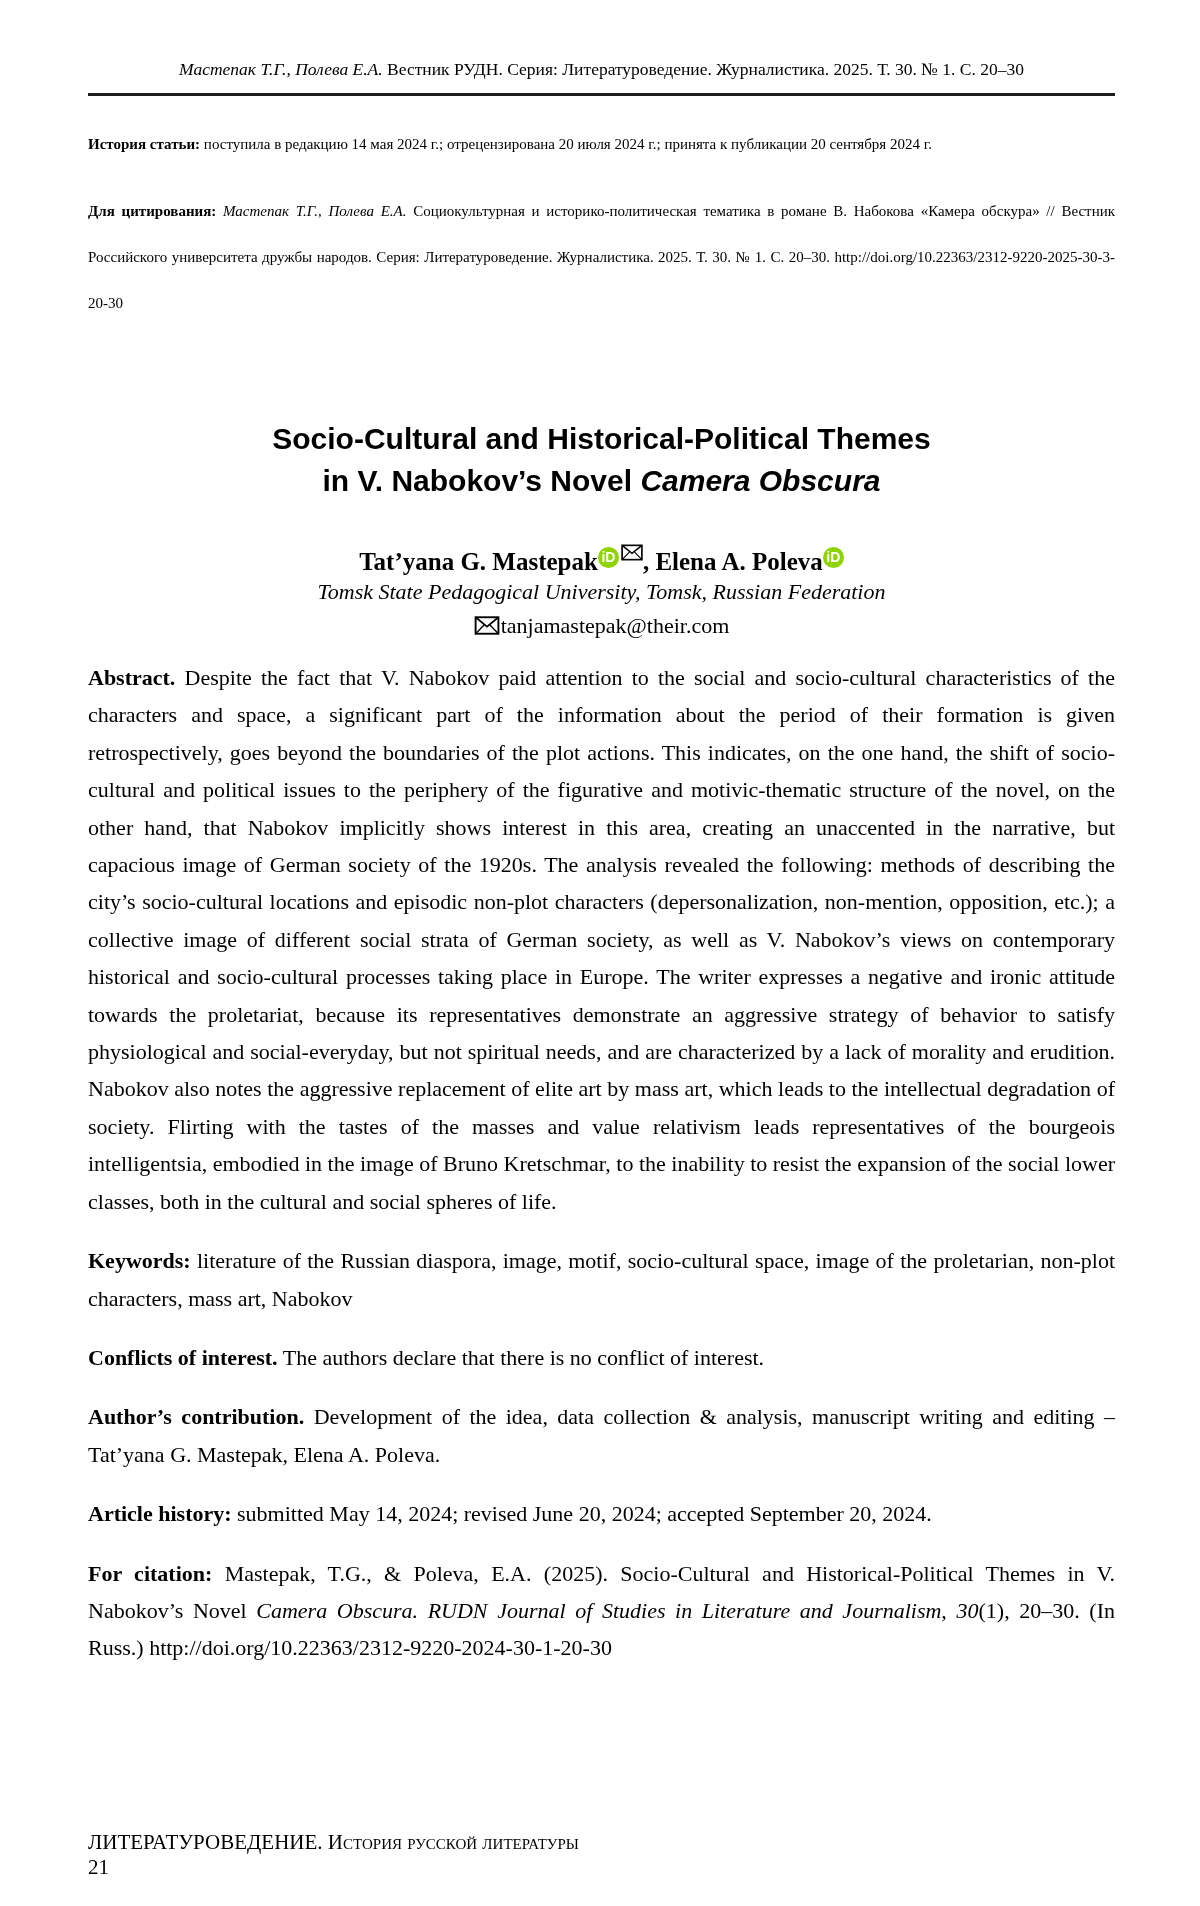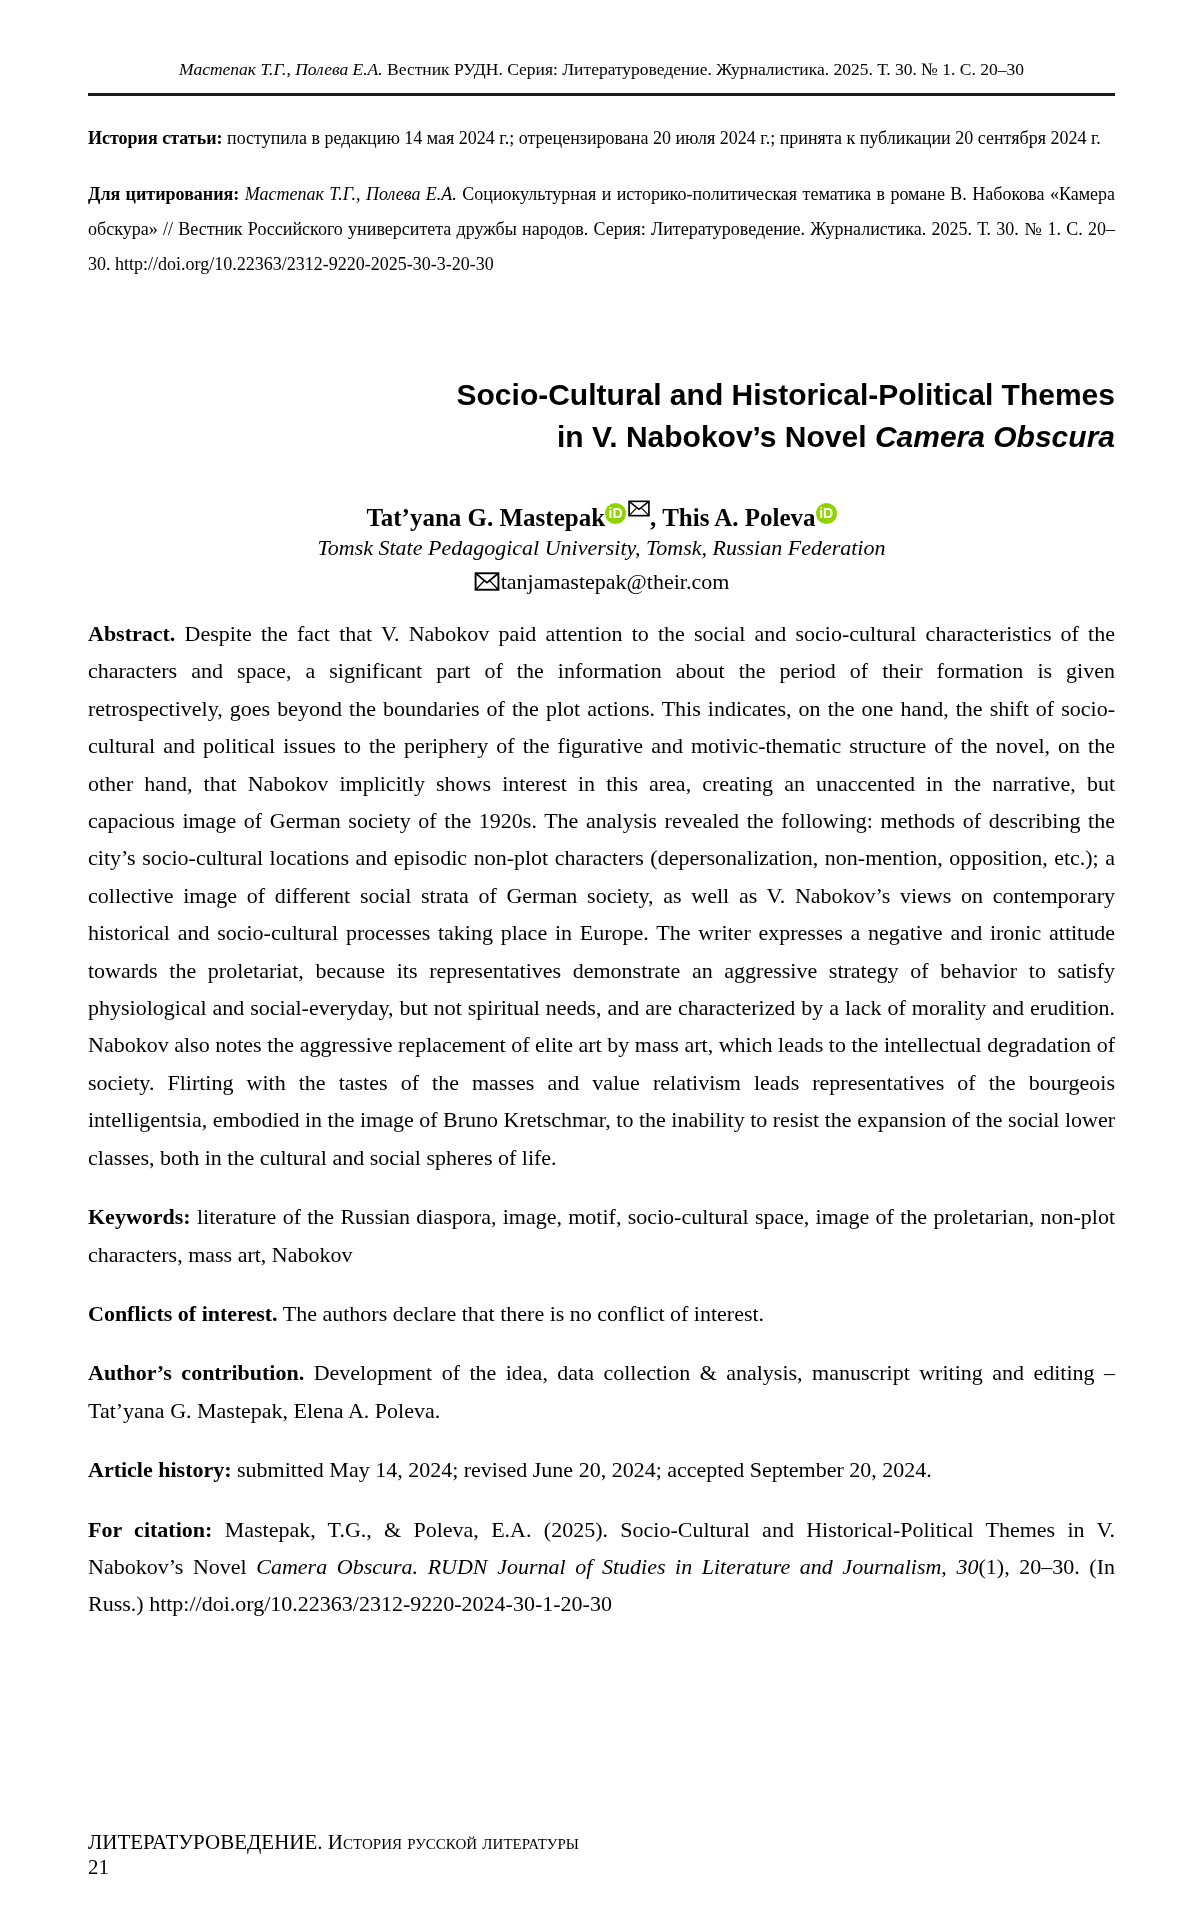--- a/index.html
+++ b/index.html
@@ -26,32 +26,32 @@
     white-space: nowrap;
   }
   .running-head .it { font-style: italic; }
   .head-rule {
     height: 3px;
     background: #1c1c1c;
     margin-top: 13px;
   }
   
   .meta-para {
-    font-size: 18px;
-    line-height: 35px;
+    font-size: 15px;
+    line-height: 46px;
     text-align: justify;
     margin-top: 25px;
   }
   .meta-para.cit { margin-top: 21px; }
   .b { font-weight: bold; }
   .i { font-style: italic; }
   
   .title {
     margin-top: 92px;
-    text-align: right;
+    text-align: center;
     font-family: "Liberation Sans", sans-serif;
     font-weight: bold;
     font-size: 30px;
     line-height: 42px;
   }
   
   .authors {
     margin-top: 42px;
     text-align: center;
     font-size: 25px;
@@ -141,21 +141,21 @@
   <h1 class="title">
     <span>Socio-Cultural and Historical-Political Themes</span><br>
     <span>in V. Nabokov’s Novel </span><span class="i">Camera Obscura</span>
   </h1>
 
   <div class="authors">
     <span>Tat’yana G. Mastepak</span><span class="orcid-badge" style="background:#8FD400;">iD</span><span class="envelope"><svg width="22" height="17" viewBox="0 0 24 18">
           <rect x="1.2" y="1.2" width="21.6" height="15.6" fill="none" stroke="#000" stroke-width="1.8"></rect>
           <path d="M1.2 1.2 L12 10 L22.8 1.2" fill="none" stroke="#000" stroke-width="1.6"></path>
           <path d="M1.2 16.8 L9.2 8.5 M22.8 16.8 L14.8 8.5" fill="none" stroke="#000" stroke-width="1.2"></path>
-        </svg></span><span>, </span><span>This A. Poleva</span><span class="orcid-badge" style="background:#8FD400;">iD</span>
+        </svg></span><span>, </span><span>Elena A. Poleva</span><span class="orcid-badge" style="background:#8FD400;">iD</span>
   </div>
 
   <div class="affiliation">Tomsk State Pedagogical University, Tomsk, Russian Federation</div>
 
   <div class="email-line">
     <span class="mail-icon"><svg width="26" height="19" viewBox="0 0 24 18">
           <rect x="1.2" y="1.2" width="21.6" height="15.6" fill="none" stroke="#000" stroke-width="1.8"></rect>
           <path d="M1.2 1.2 L12 10 L22.8 1.2" fill="none" stroke="#000" stroke-width="1.6"></path>
           <path d="M1.2 16.8 L9.2 8.5 M22.8 16.8 L14.8 8.5" fill="none" stroke="#000" stroke-width="1.2"></path>
         </svg></span><span>tanjamastepak@their.com</span>

